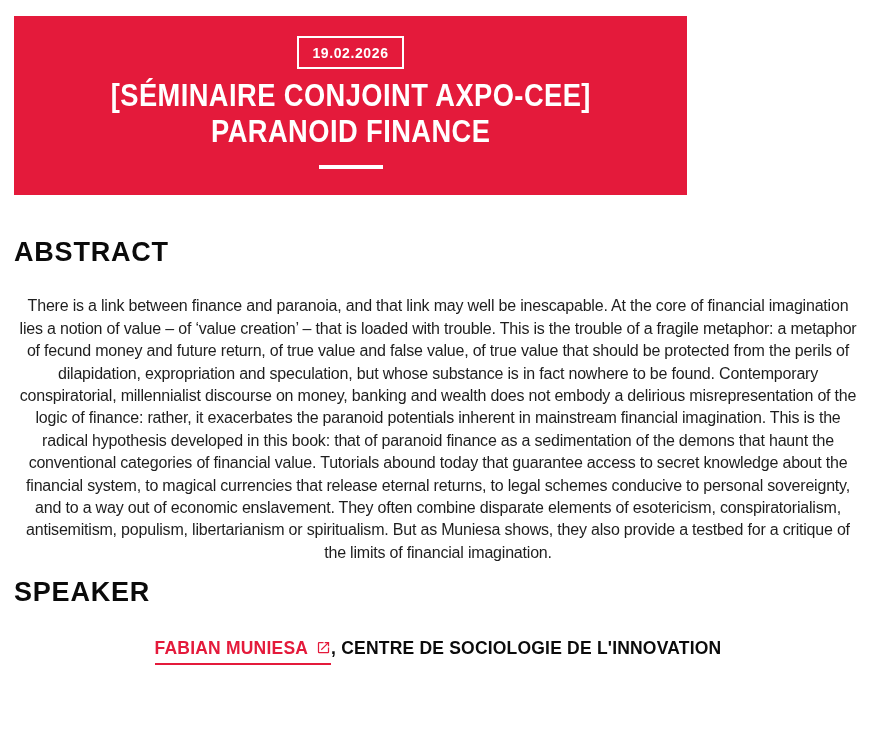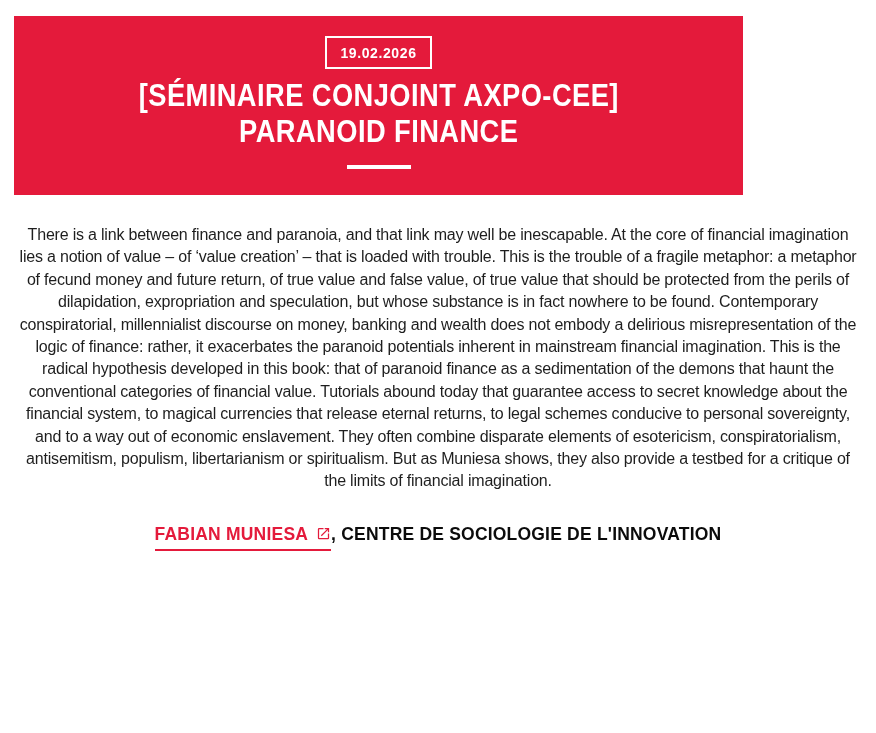--- a/index.html
+++ b/index.html
@@ -7,21 +7,21 @@
   html, body {
     margin: 0; padding: 0;
     width: 876px; height: 733px;
     background: #ffffff;
     font-family: "Liberation Sans", sans-serif;
     overflow: hidden;
   }
   
   .banner {
     position: absolute; left: 14px; top: 16px;
-    width: 729px; height: 179px;
+    width: 673px; height: 179px;
     background: var(--accent);
     color: #ffffff;
     display: flex; flex-direction: column; align-items: center;
     padding-top: 20px;
   }
   .date-badge {
     border: 2px solid #ffffff;
     padding: 8px 13px 7px;
     font-size: 14px; font-weight: 600; letter-spacing: 0.6px;
     line-height: 1;
@@ -87,23 +87,25 @@
 <header class="banner">
   <div class="date-badge">19.02.2026</div>
   <h1>
     <span class="tline">[SÉMINAIRE CONJOINT AXPO-CEE]</span><br>
     <span class="tline">PARANOID FINANCE</span>
   </h1>
   <div class="title-divider"></div>
 </header>
 
 <main class="main">
+  <h2 class="section-heading abstract-heading">ABSTRACT</h2>
 
   <p class="abstract-text">There is a link between finance and paranoia, and that link may well be inescapable. At the core of financial imagination lies a notion of value – of ‘value creation’ – that is loaded with trouble. This is the trouble of a fragile metaphor: a metaphor of fecund money and future return, of true value and false value, of true value that should be protected from the perils of dilapidation, expropriation and speculation, but whose substance is in fact nowhere to be found. Contemporary conspiratorial, millennialist discourse on money, banking and wealth does not embody a delirious misrepresentation of the logic of finance: rather, it exacerbates the paranoid potentials inherent in mainstream financial imagination. This is the radical hypothesis developed in this book: that of paranoid finance as a sedimentation of the demons that haunt the conventional categories of financial value. Tutorials abound today that guarantee access to secret knowledge about the financial system, to magical currencies that release eternal returns, to legal schemes conducive to personal sovereignty, and to a way out of economic enslavement. They often combine disparate elements of esotericism, conspiratorialism, antisemitism, populism, libertarianism or spiritualism. But as Muniesa shows, they also provide a testbed for a critique of the limits of financial imagination.</p>
 
+  <h2 class="section-heading speaker-heading">SPEAKER</h2>
 
   <div class="speaker-line">
     <a class="speaker-link" href="#">
       <span>FABIAN MUNIESA</span><span class="ext-icon"><svg viewBox="0 0 24 24">
         <path d="M19 19H5V5h7V3H5a2 2 0 0 0-2 2v14a2 2 0 0 0 2 2h14a2 2 0 0 0 2-2v-7h-2v7z"></path>
         <path d="M14 3v2h3.59l-9.83 9.83 1.41 1.41L19 6.41V10h2V3h-7z"></path>
       </svg></span></a><span class="speaker-affiliation">, CENTRE DE SOCIOLOGIE DE L'INNOVATION</span>
   </div>
 </main>
 

